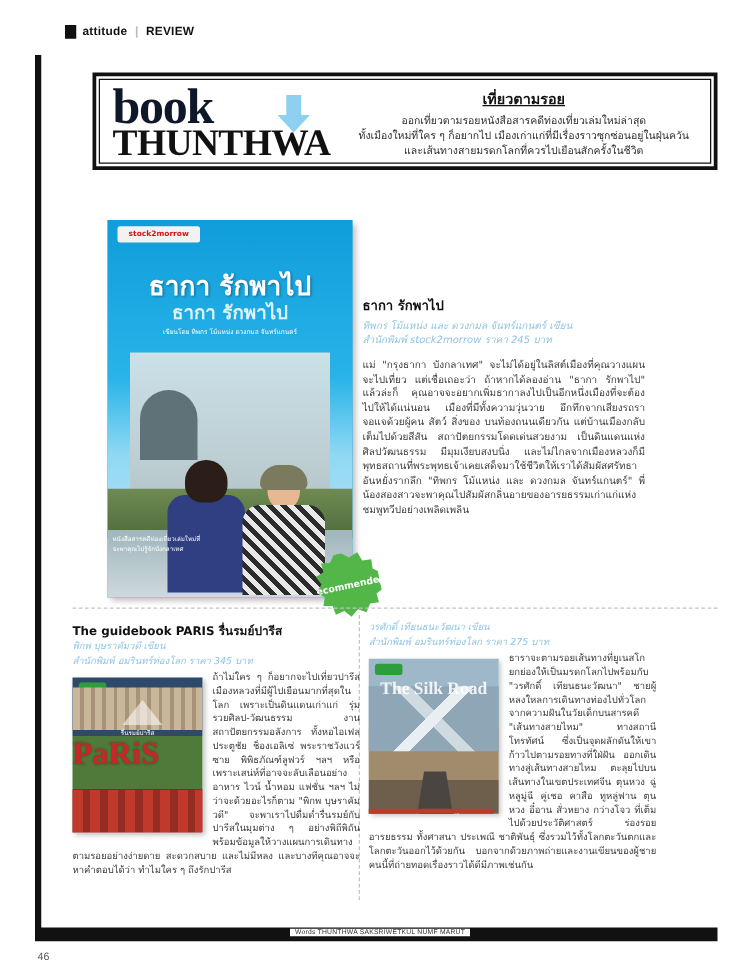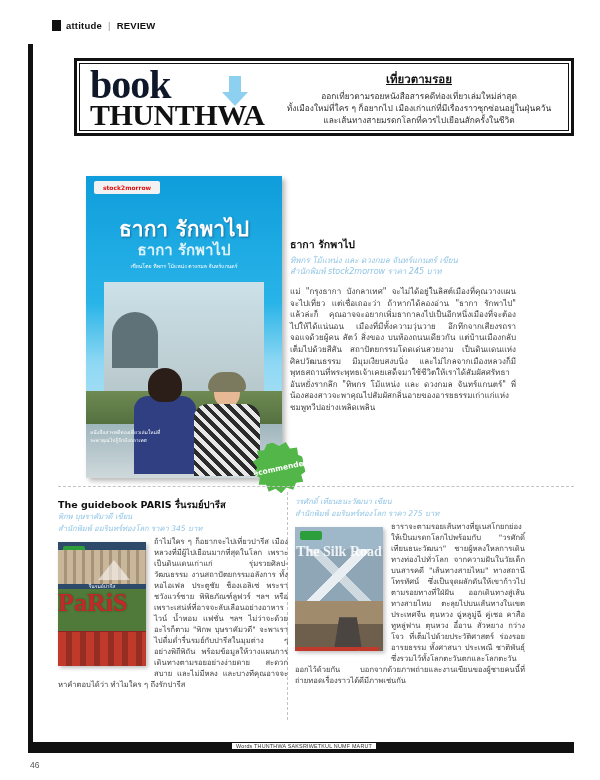--- a/index.html
+++ b/index.html
@@ -179,21 +179,21 @@
     position:absolute; left:287px; top:492px; height:228px;
     border-left:1px dashed #c3c3c3;
   }
 
   
   .col { position:absolute; top:497px; width:230px; }
   .col-left  { left:58px; }
   .col-right { left:295px; }
 
   .small-cover {
-    width:88px; height:124px; float:left;
+    width:104px; height:124px; float:left;
     margin:6px 8px 4px 0;
     box-shadow:2px 2px 4px rgba(0,0,0,.25);
     position:relative; overflow:hidden;
   }
   .paris-cover { background:linear-gradient(#2d4a6b 0 38%, #4f7a3a 38% 72%, #8d2222 72% 100%); }
   .paris-louvre {
     position:absolute; left:0; right:0; top:8px; height:34px;
     background:repeating-linear-gradient(90deg,#c9b79a 0 6px,#a89279 6px 9px);
   }
   .paris-pyr {

